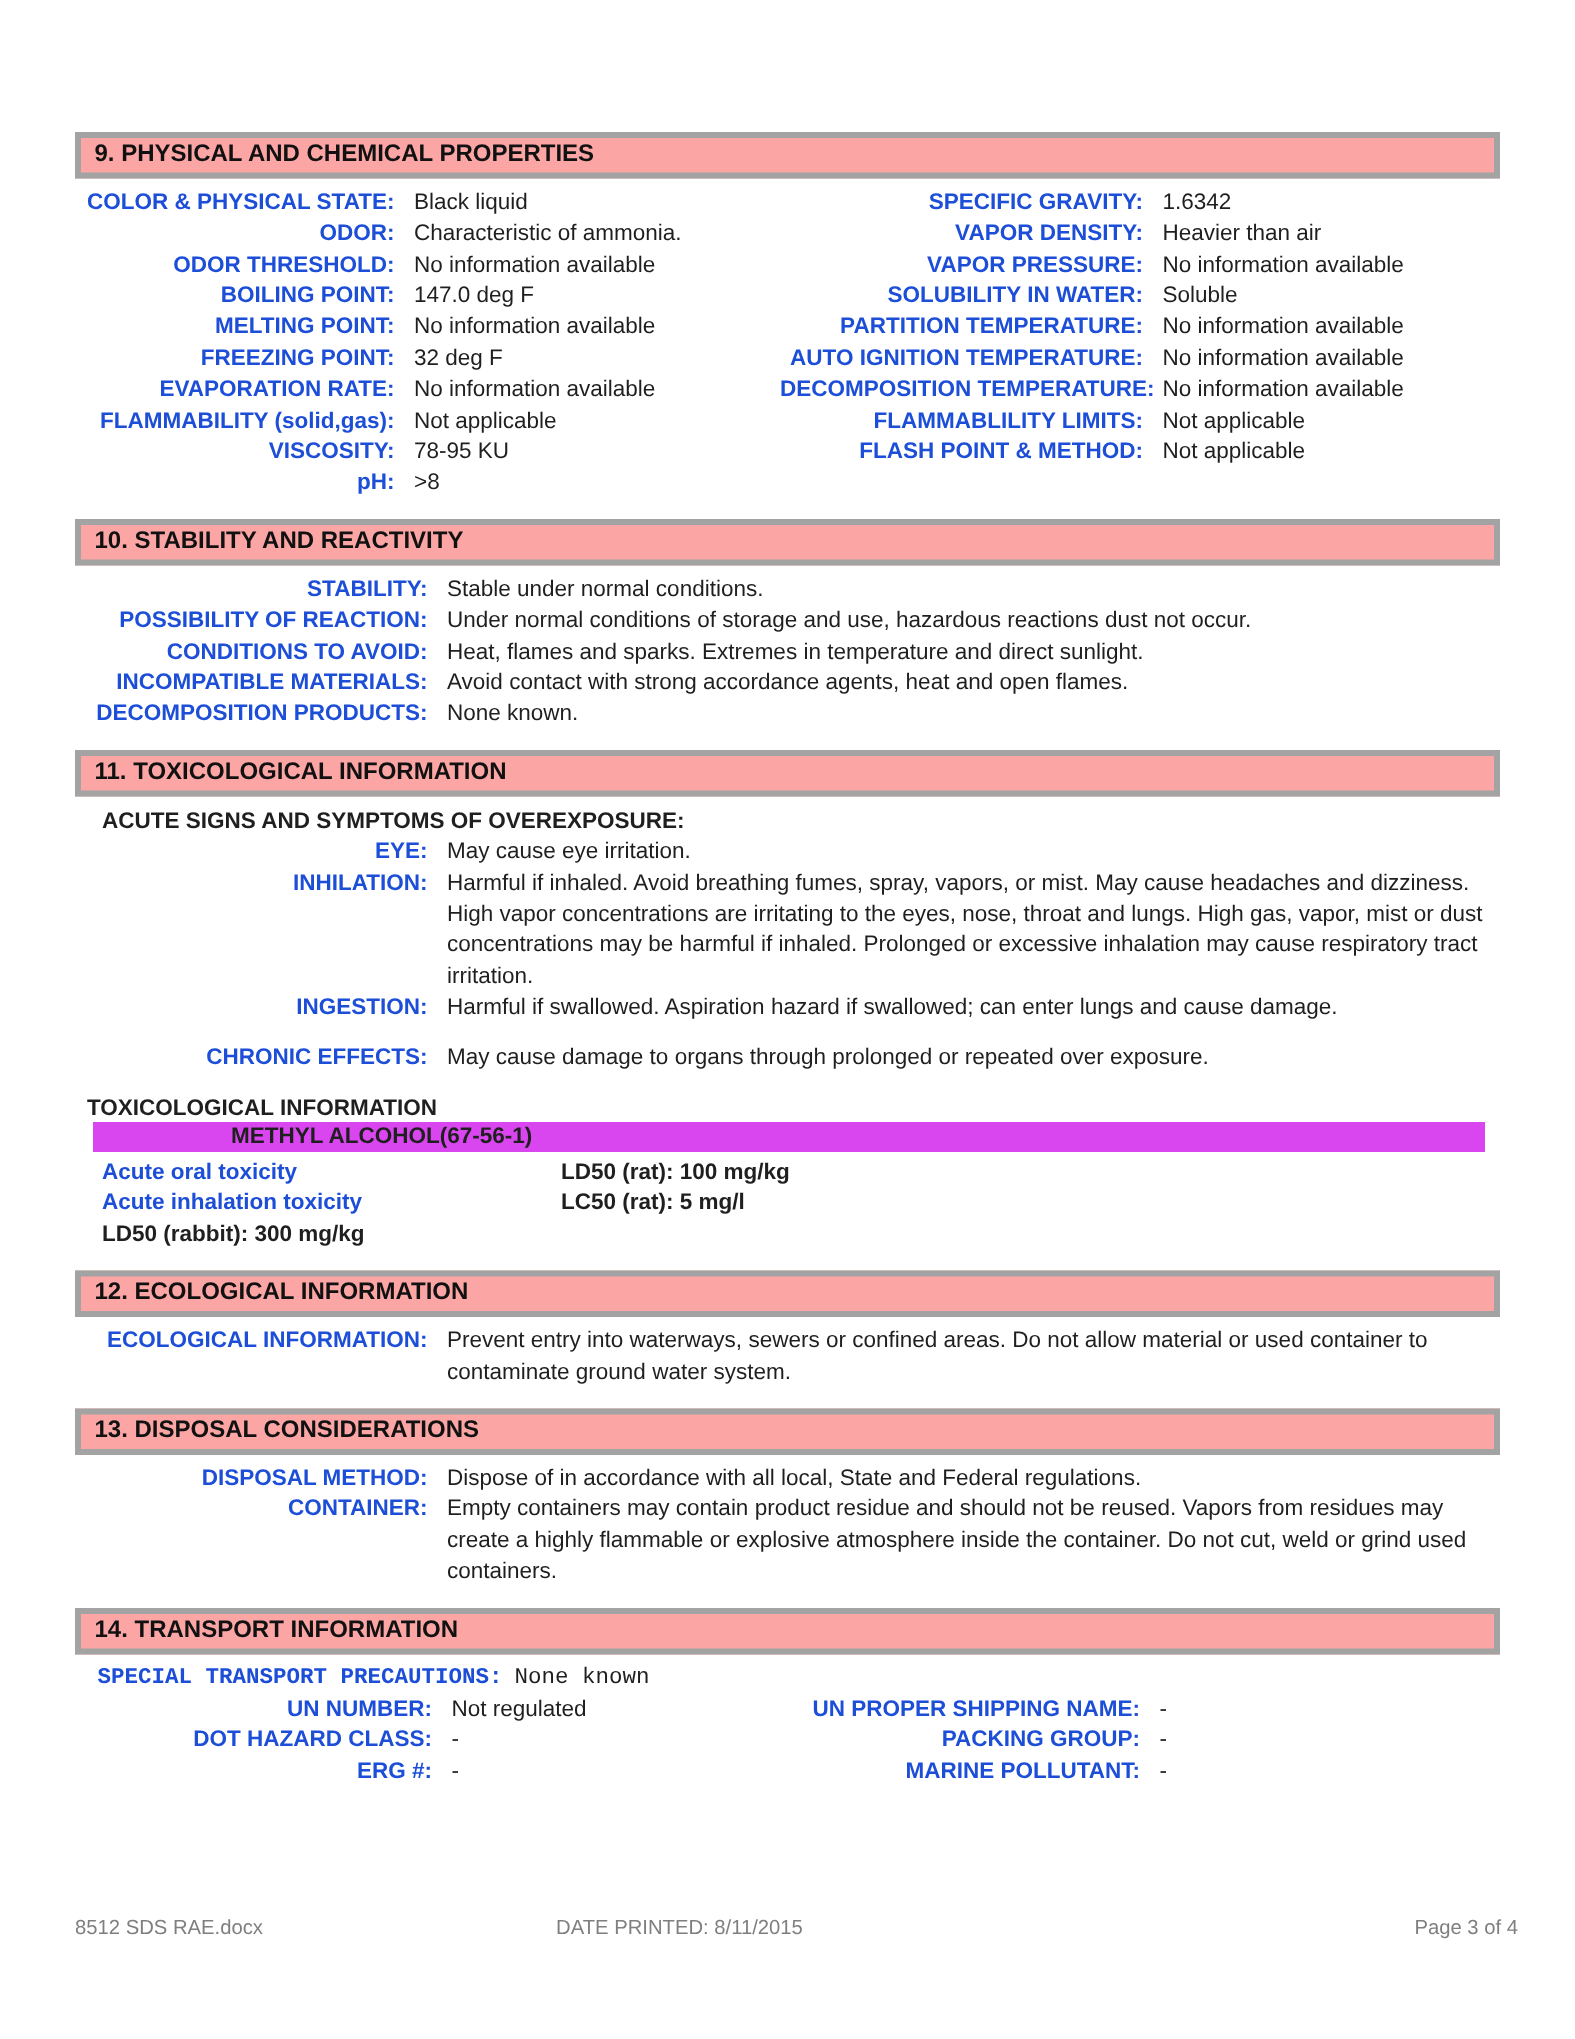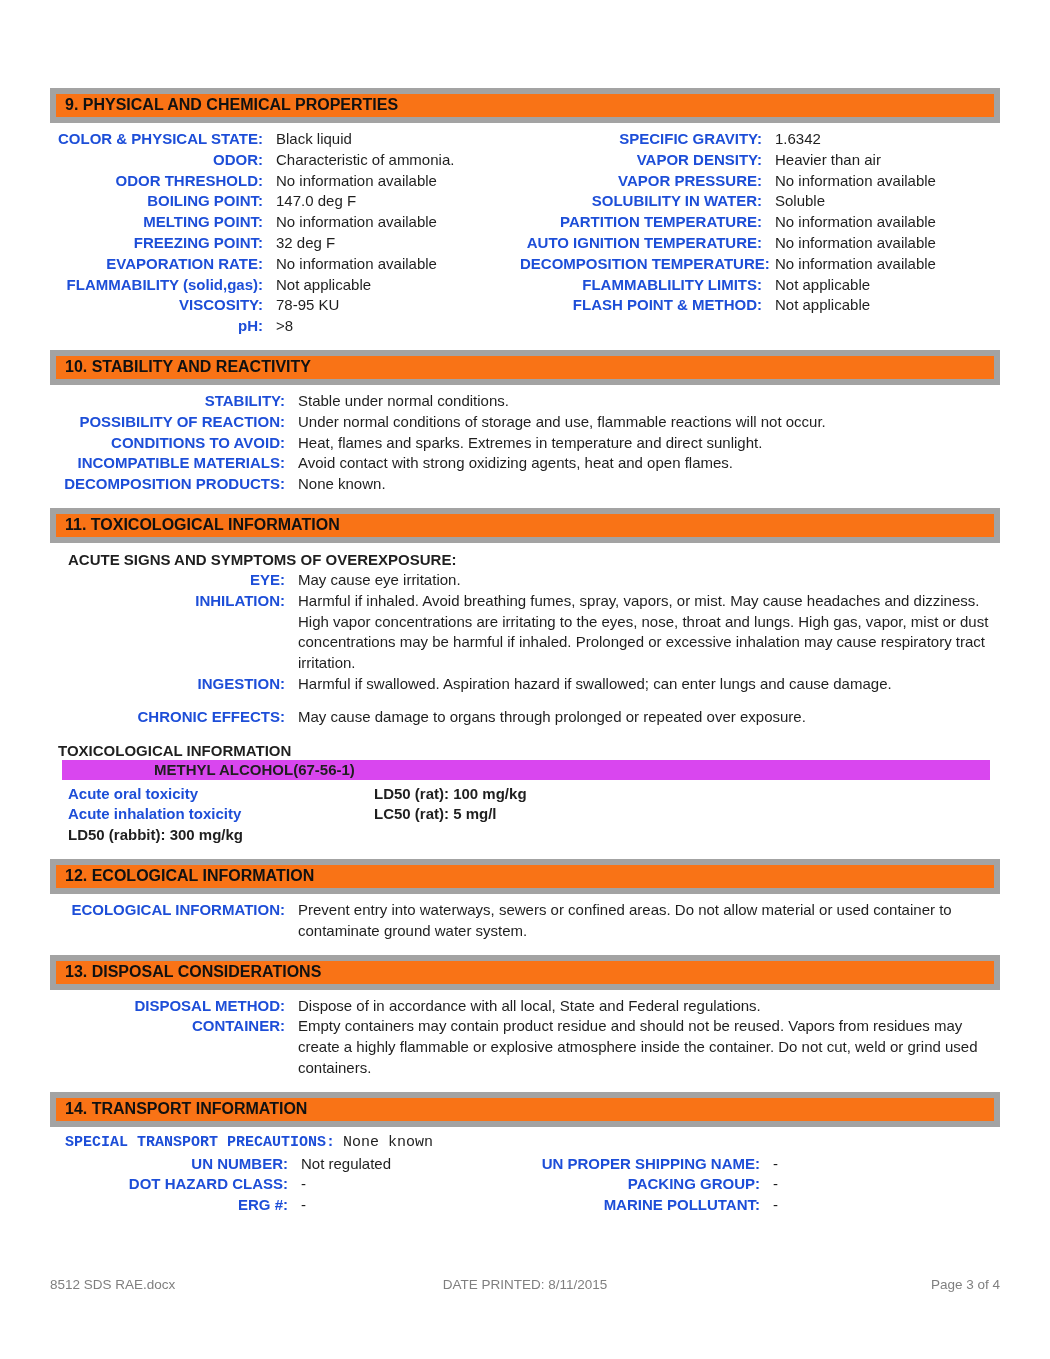--- a/index.html
+++ b/index.html
@@ -8,22 +8,22 @@
     position: relative;
     width: 1050px; height: 1359px;
     background: #ffffff;
     font-family: "Liberation Sans", sans-serif;
     color: #1f1f1f;
     overflow: hidden;
   }
   .content { padding: 88px 50px 0 50px; }
   .section { margin-bottom: 13px; }
   .sec-header {
-    background: #f97316;
-    border: 6px solid #a3a3a3;
+    background: #fca5a5;
+    border: 4px solid #a3a3a3;
     font-weight: bold;
     font-size: 16px;
     line-height: 20px;
     padding: 1px 8px 2px 9px;
     color: #111;
   }
   .sec-body { margin-top: 6px; }
   .row { display: grid; column-gap: 13px; font-size: 15px; line-height: 20.8px; }
   .lbl { font-weight: bold; text-align: right; white-space: nowrap; color: #1d4ed8; }
   .val { text-align: left; }
@@ -51,28 +51,28 @@
   .tox-table { margin-left: 18px; margin-top: 4px; }
   .kvtox { grid-template-columns: 293px 1fr; }
   .kvtox .lbl, .kvtox .val { font-weight: bold; text-align: left; }
   
   .kv14s { grid-template-columns: 285px 1fr; column-gap: 8px; font-family: Liberation Mono, monospace; }
   .kv14l { grid-template-columns: 238px 1fr; }
   .kv14r { grid-template-columns: 240px 1fr; }
   
   .footer {
     position: absolute;
-    left: 50px; right: 50px; top: 1277px;
+    left: 50px; right: 38px; top: 1277px;
     display: flex;
     color: #7f7f7f;
     font-size: 13.5px;
   }
   .footer > div { flex: 1 1 0; }
   .footer .f-left { text-align: left; }
-  .footer .f-center { text-align: center; }
+  .footer .f-center { text-align: left; }
   .footer .f-right { text-align: right; }
 </style>
 </head>
 <body>
 
 <div class="page">
   <div class="content">
 
     <div class="section">
       <div class="sec-header">9. PHYSICAL AND CHEMICAL PROPERTIES</div>
@@ -162,29 +162,29 @@
 
     <div class="section">
       <div class="sec-header">10. STABILITY AND REACTIVITY</div>
       <div class="sec-body">
         <div class="row kv10">
             <div class="lbl">STABILITY:</div>
             <div class="val">Stable under normal conditions.</div>
           </div>
         <div class="row kv10">
             <div class="lbl">POSSIBILITY OF REACTION:</div>
-            <div class="val">Under normal conditions of storage and use, flammable reactions will not occur.</div>
+            <div class="val">Under normal conditions of storage and use, hazardous reactions dust not occur.</div>
           </div>
         <div class="row kv10">
             <div class="lbl">CONDITIONS TO AVOID:</div>
             <div class="val">Heat, flames and sparks.  Extremes in temperature and direct sunlight.</div>
           </div>
         <div class="row kv10">
             <div class="lbl">INCOMPATIBLE MATERIALS:</div>
-            <div class="val">Avoid contact with strong oxidizing agents, heat and open flames.</div>
+            <div class="val">Avoid contact with strong accordance agents, heat and open flames.</div>
           </div>
         <div class="row kv10">
             <div class="lbl">DECOMPOSITION PRODUCTS:</div>
             <div class="val">None known.</div>
           </div>
       </div>
     </div>
 
     <div class="section">
       <div class="sec-header">11. TOXICOLOGICAL INFORMATION</div>

